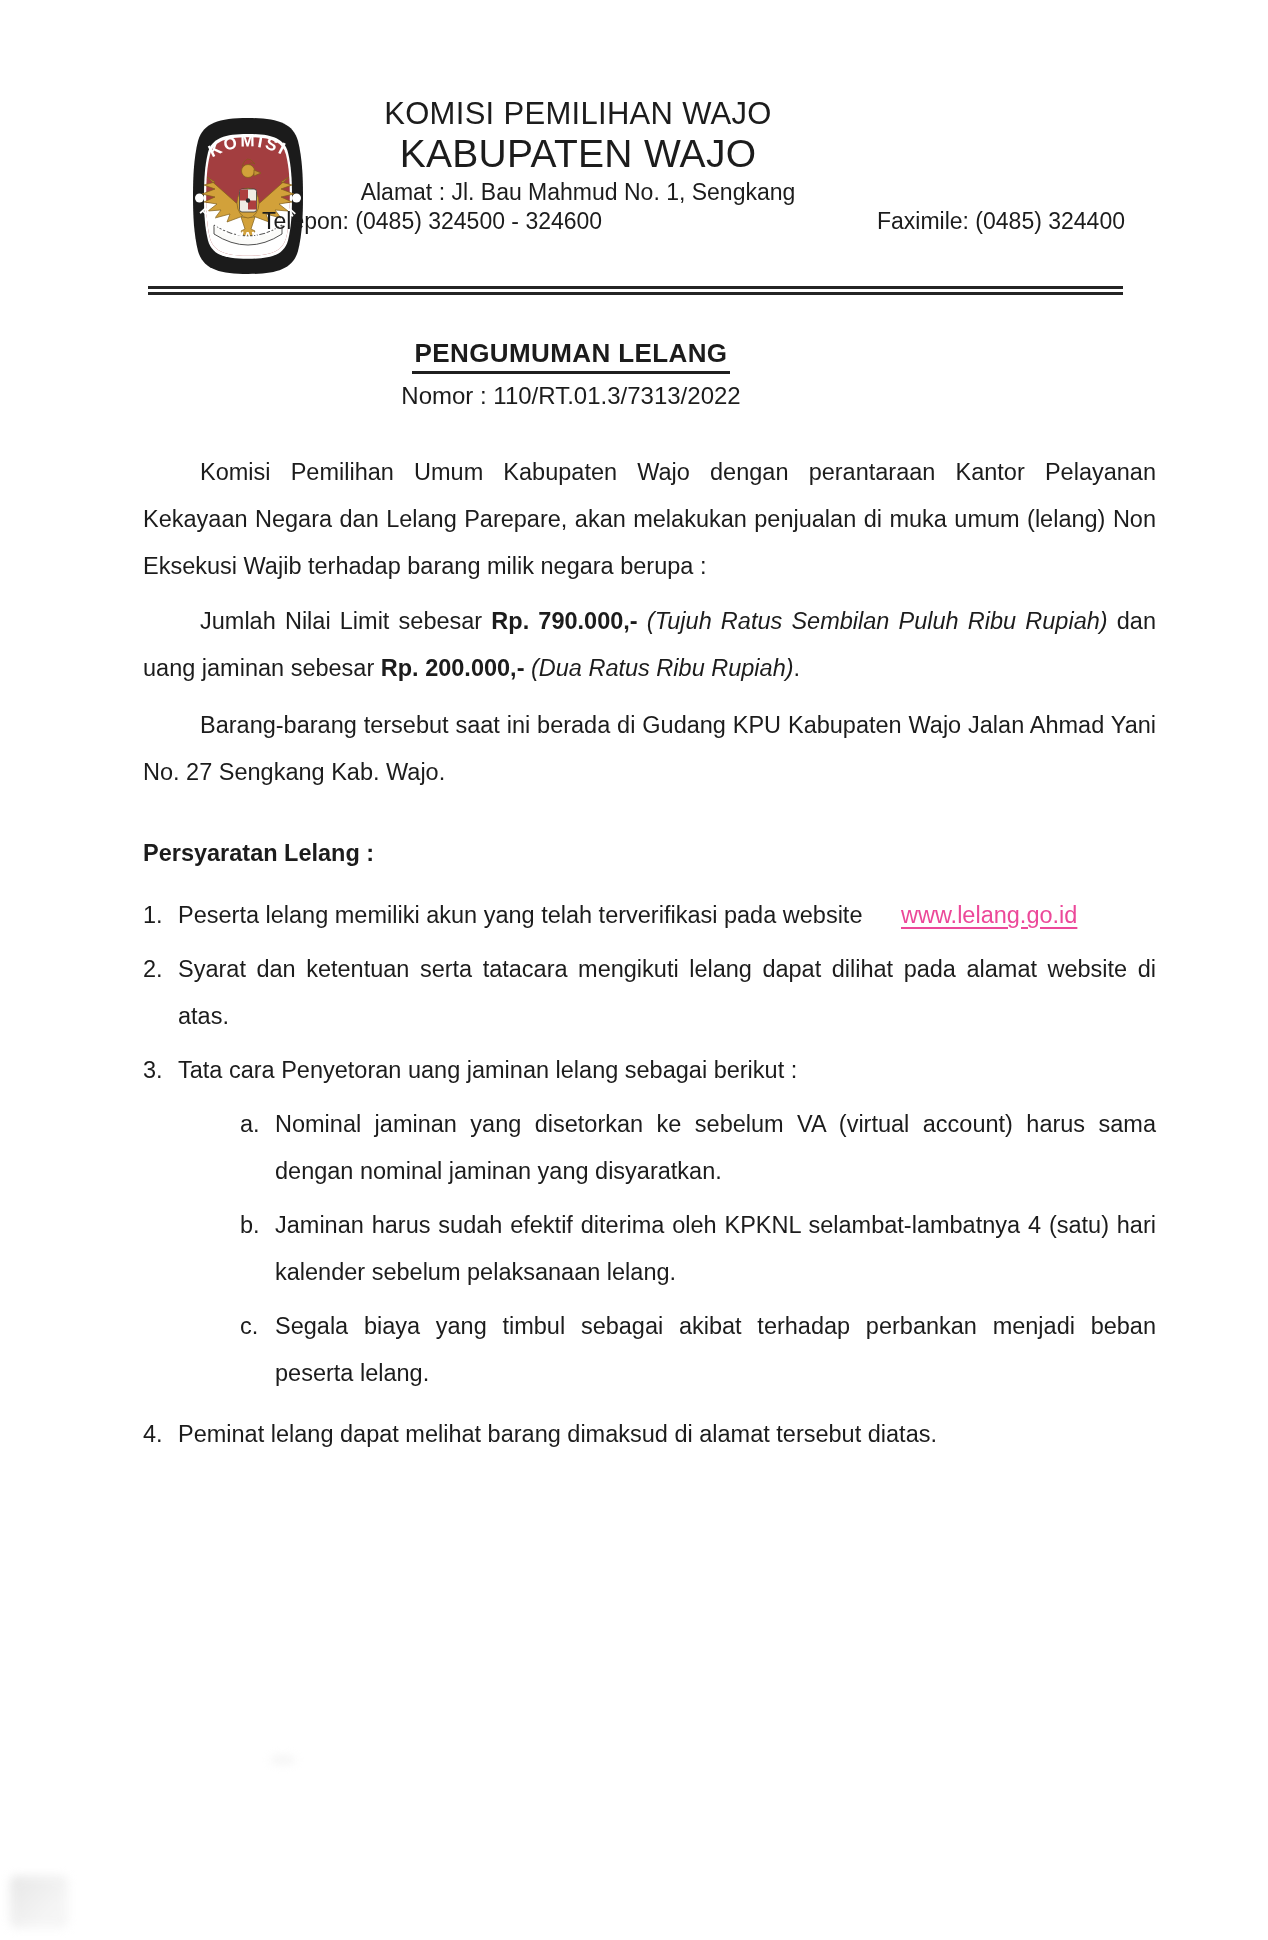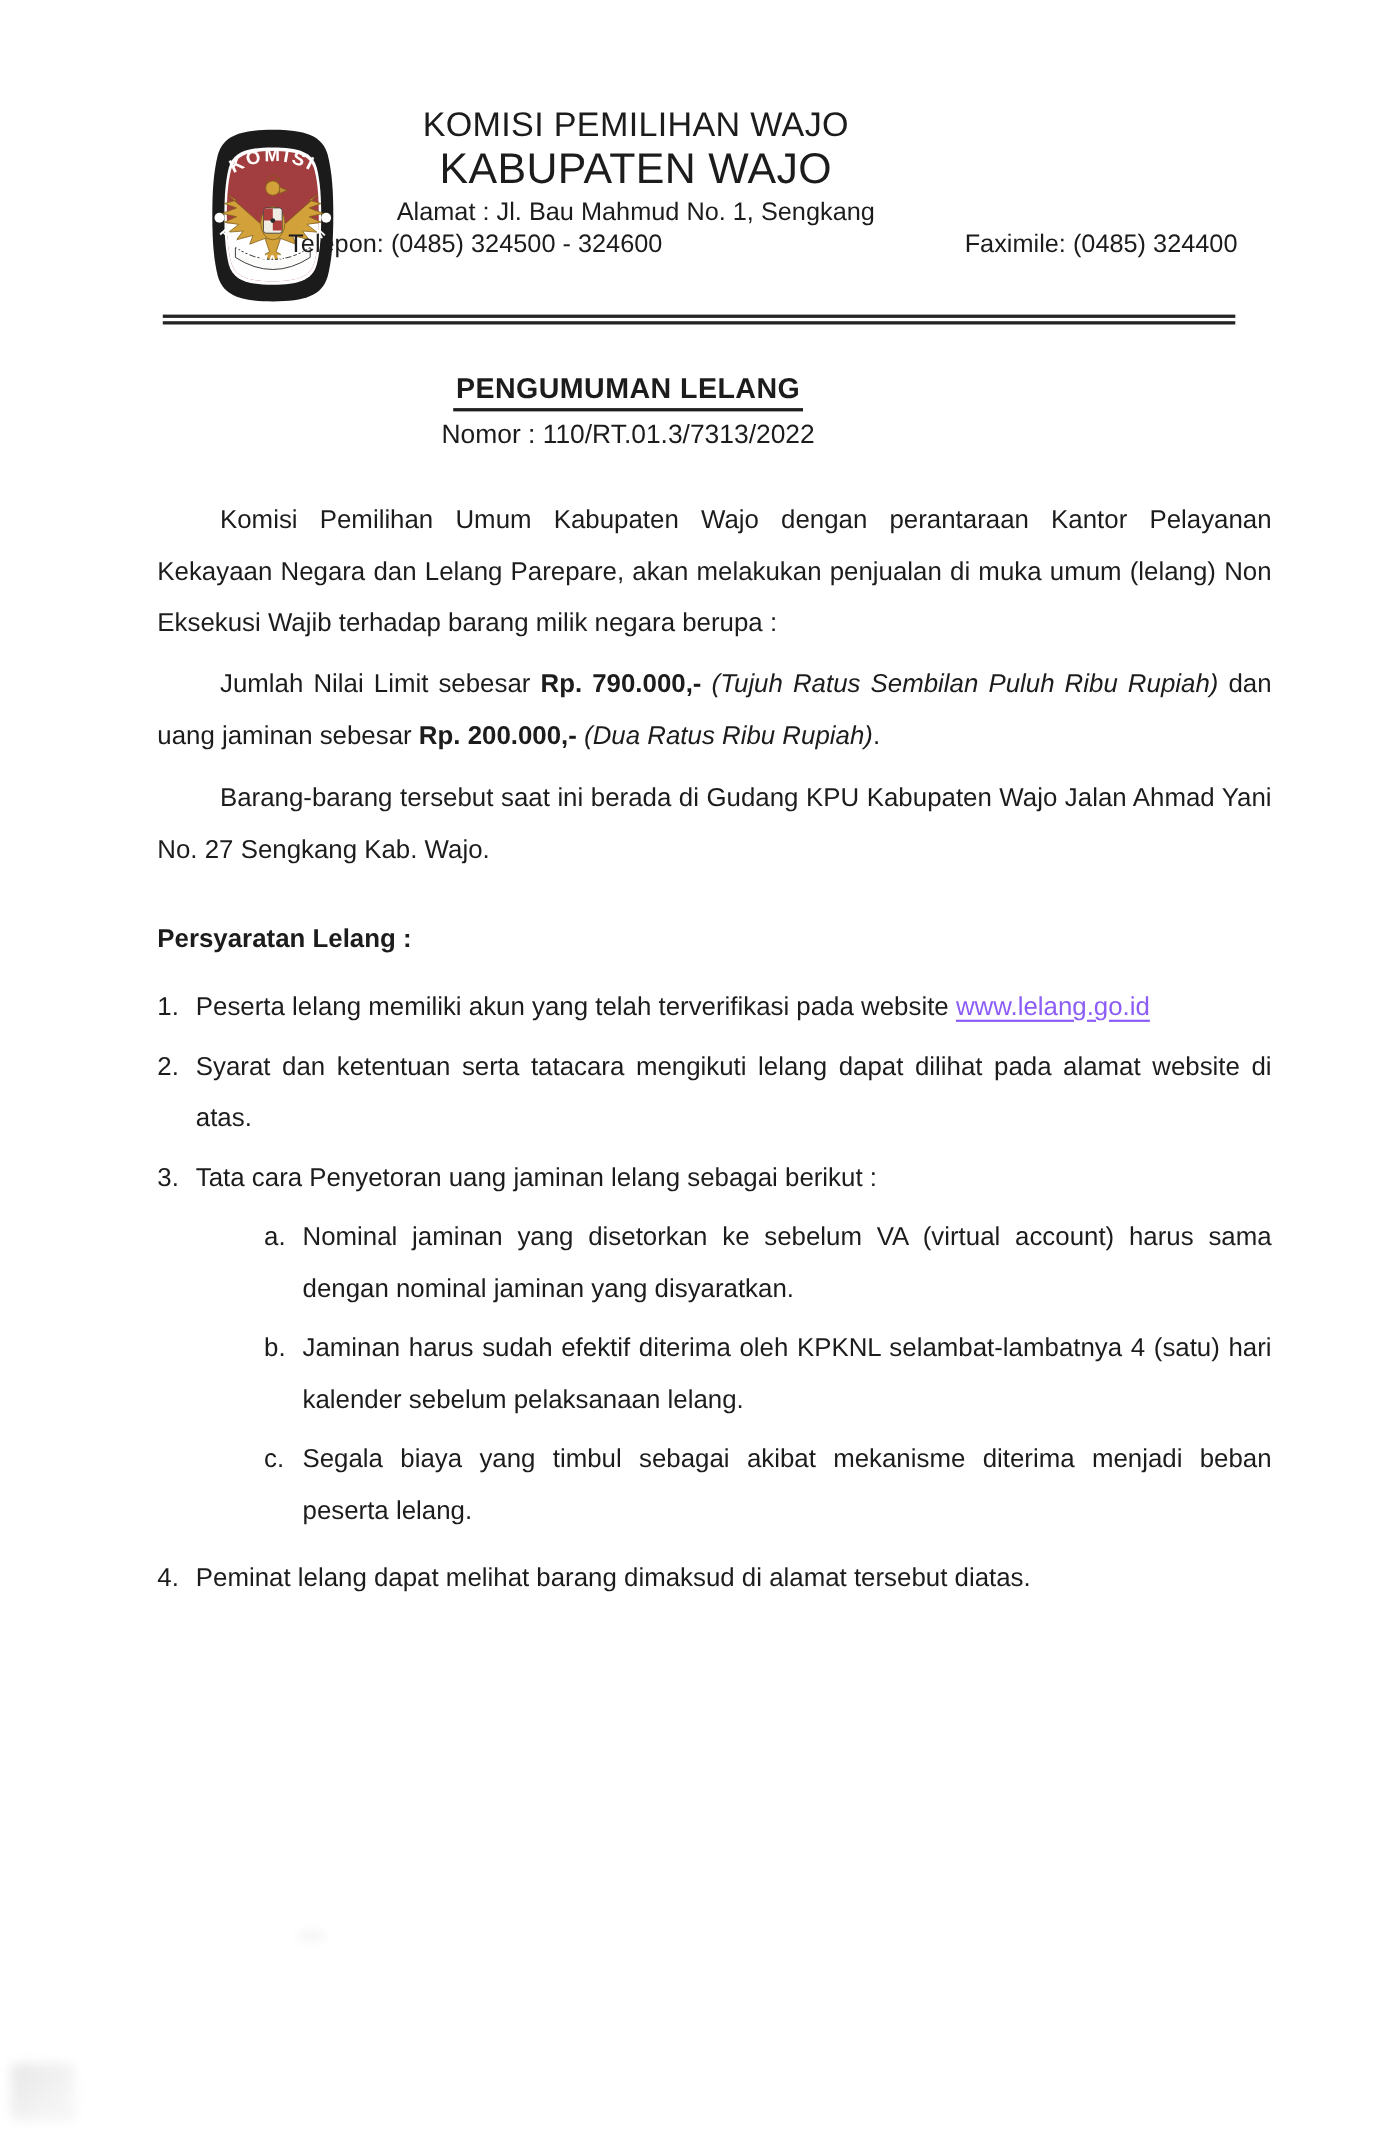--- a/index.html
+++ b/index.html
@@ -40,21 +40,21 @@
   .p-package{margin-top:4px;}
   .p-limit{margin-top:8px;}
   .p-location{margin-top:10px;}
   .req-heading{font-weight:bold;margin-top:42px;line-height:30px;}
   .req-list{margin-top:24px;}
   .li{display:flex;margin-bottom:7px;line-height:47px;}
   .li .marker{flex:none;width:35px;}
   .li .li-text{flex:1;text-align:justify;}
   .sub-list{margin-left:62px;margin-top:7px;margin-bottom:2px;}
   .sub-list .li .marker{width:35px;}
-  a.link{color:#8b5cf6;text-decoration:underline;text-underline-offset:4px;}
+  a.link{color:#ec4899;text-decoration:underline;text-underline-offset:4px;margin-left:32px;}
   i{font-style:italic;}
   b{font-weight:bold;}
   
   .artifact-bl{
     position:absolute;left:10px;top:1876px;width:58px;height:52px;
     background:linear-gradient(135deg,#cfcfcf,#ececec 70%);
     opacity:.5;filter:blur(5px);border-radius:6px;
   }
   .artifact-mid{
     position:absolute;left:270px;top:1755px;width:26px;height:10px;
@@ -169,21 +169,21 @@
             <div class="li">
               <span class="marker">a.</span>
               <div class="li-text">Nominal jaminan yang disetorkan ke sebelum VA (virtual account) harus sama dengan nominal jaminan yang disyaratkan.</div>
             </div>
             <div class="li">
               <span class="marker">b.</span>
               <div class="li-text">Jaminan harus sudah efektif diterima oleh KPKNL selambat-lambatnya 4 (satu) hari kalender sebelum pelaksanaan lelang.</div>
             </div>
             <div class="li">
               <span class="marker">c.</span>
-              <div class="li-text">Segala biaya yang timbul sebagai akibat mekanisme diterima menjadi beban peserta lelang.</div>
+              <div class="li-text">Segala biaya yang timbul sebagai akibat terhadap perbankan menjadi beban peserta lelang.</div>
             </div>
           </div>
         </div>
       </div>
 
       <div class="li">
         <span class="marker">4.</span>
         <div class="li-text">Peminat lelang dapat melihat barang dimaksud di alamat tersebut diatas.</div>
       </div>
 

